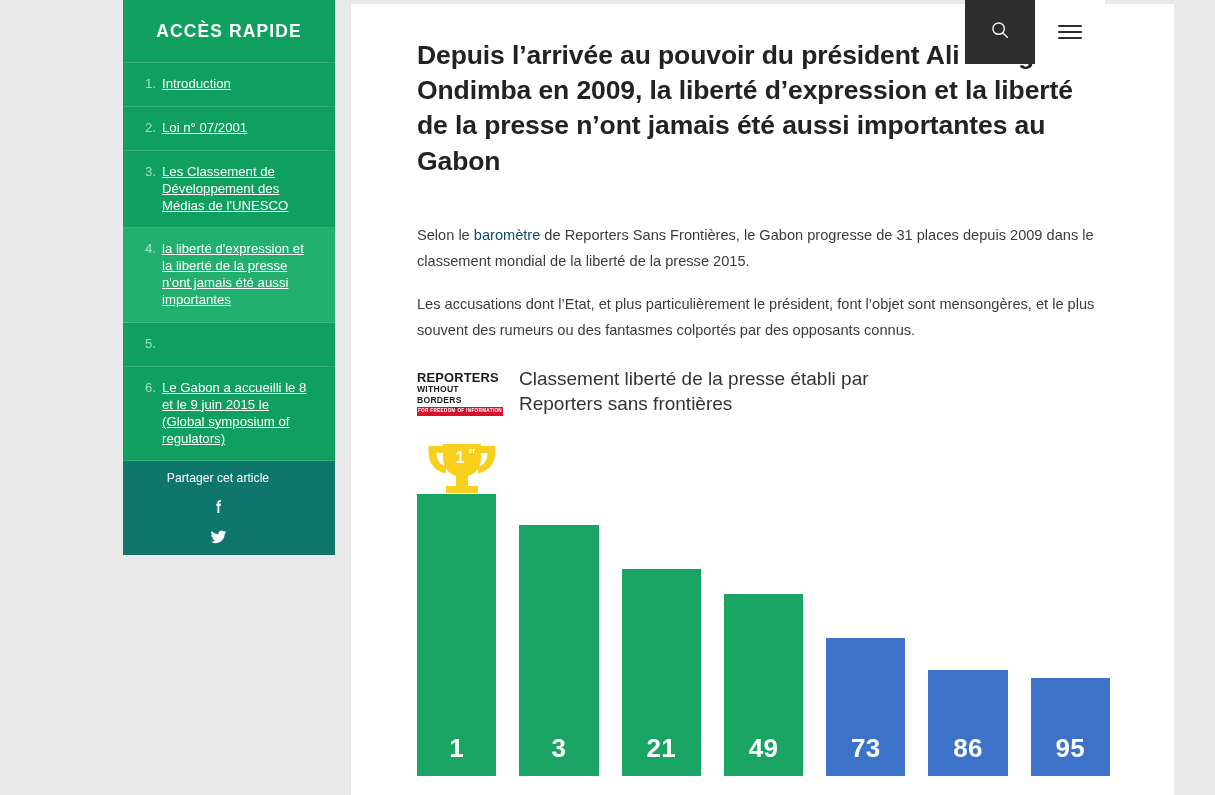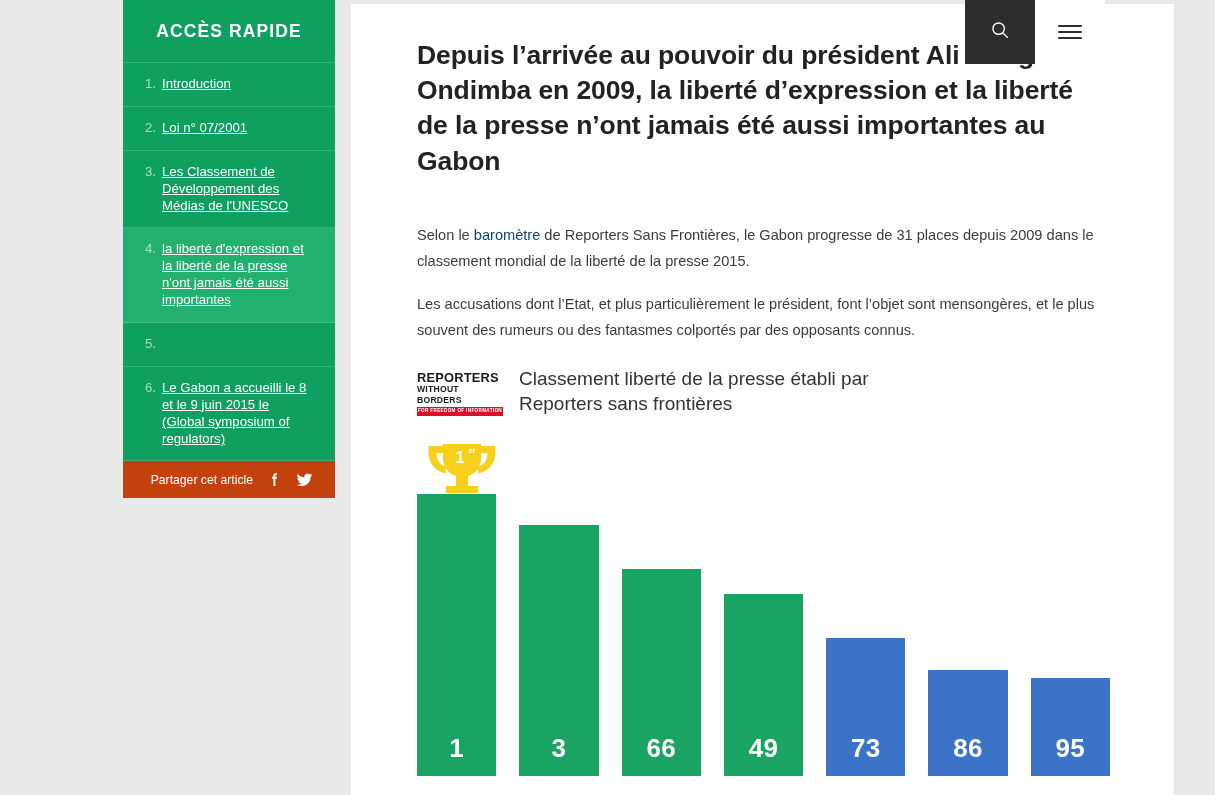--- a/index.html
+++ b/index.html
@@ -178,26 +178,27 @@
     line-height: 1.28;
     flex: 0 0 17px;
   }
   .nav-text {
     color: #ffffff;
     font-size: 13.2px;
     line-height: 1.28;
     text-decoration: underline;
   }
   #share-bar {
-    background: #c2410c;
+    background: #0f766e;
     display: flex;
     align-items: center;
     justify-content: flex-end;
     gap: 13px;
     padding: 10px 22px 10px 0;
+    flex-direction: column;
   }
   #share-label {
     color: #ffffff;
     font-size: 12.2px;
   }
   .social-icon {
     display: inline-flex;
     align-items: center;
     justify-content: center;
     width: 17px;
@@ -284,21 +285,21 @@
                 <span class="bar-value">1</span>
               </div>
             </div>
             <div class="bar-col">
               <div class="bar" style="height: 251px; background: rgb(25, 164, 99);">
                 <span class="bar-value">3</span>
               </div>
             </div>
             <div class="bar-col">
               <div class="bar" style="height: 207px; background: rgb(25, 164, 99);">
-                <span class="bar-value">66</span>
+                <span class="bar-value">21</span>
               </div>
             </div>
             <div class="bar-col">
               <div class="bar" style="height: 182px; background: rgb(25, 164, 99);">
                 <span class="bar-value">49</span>
               </div>
             </div>
             <div class="bar-col">
               <div class="bar" style="height: 138px; background: rgb(60, 114, 200);">
                 <span class="bar-value">73</span>

